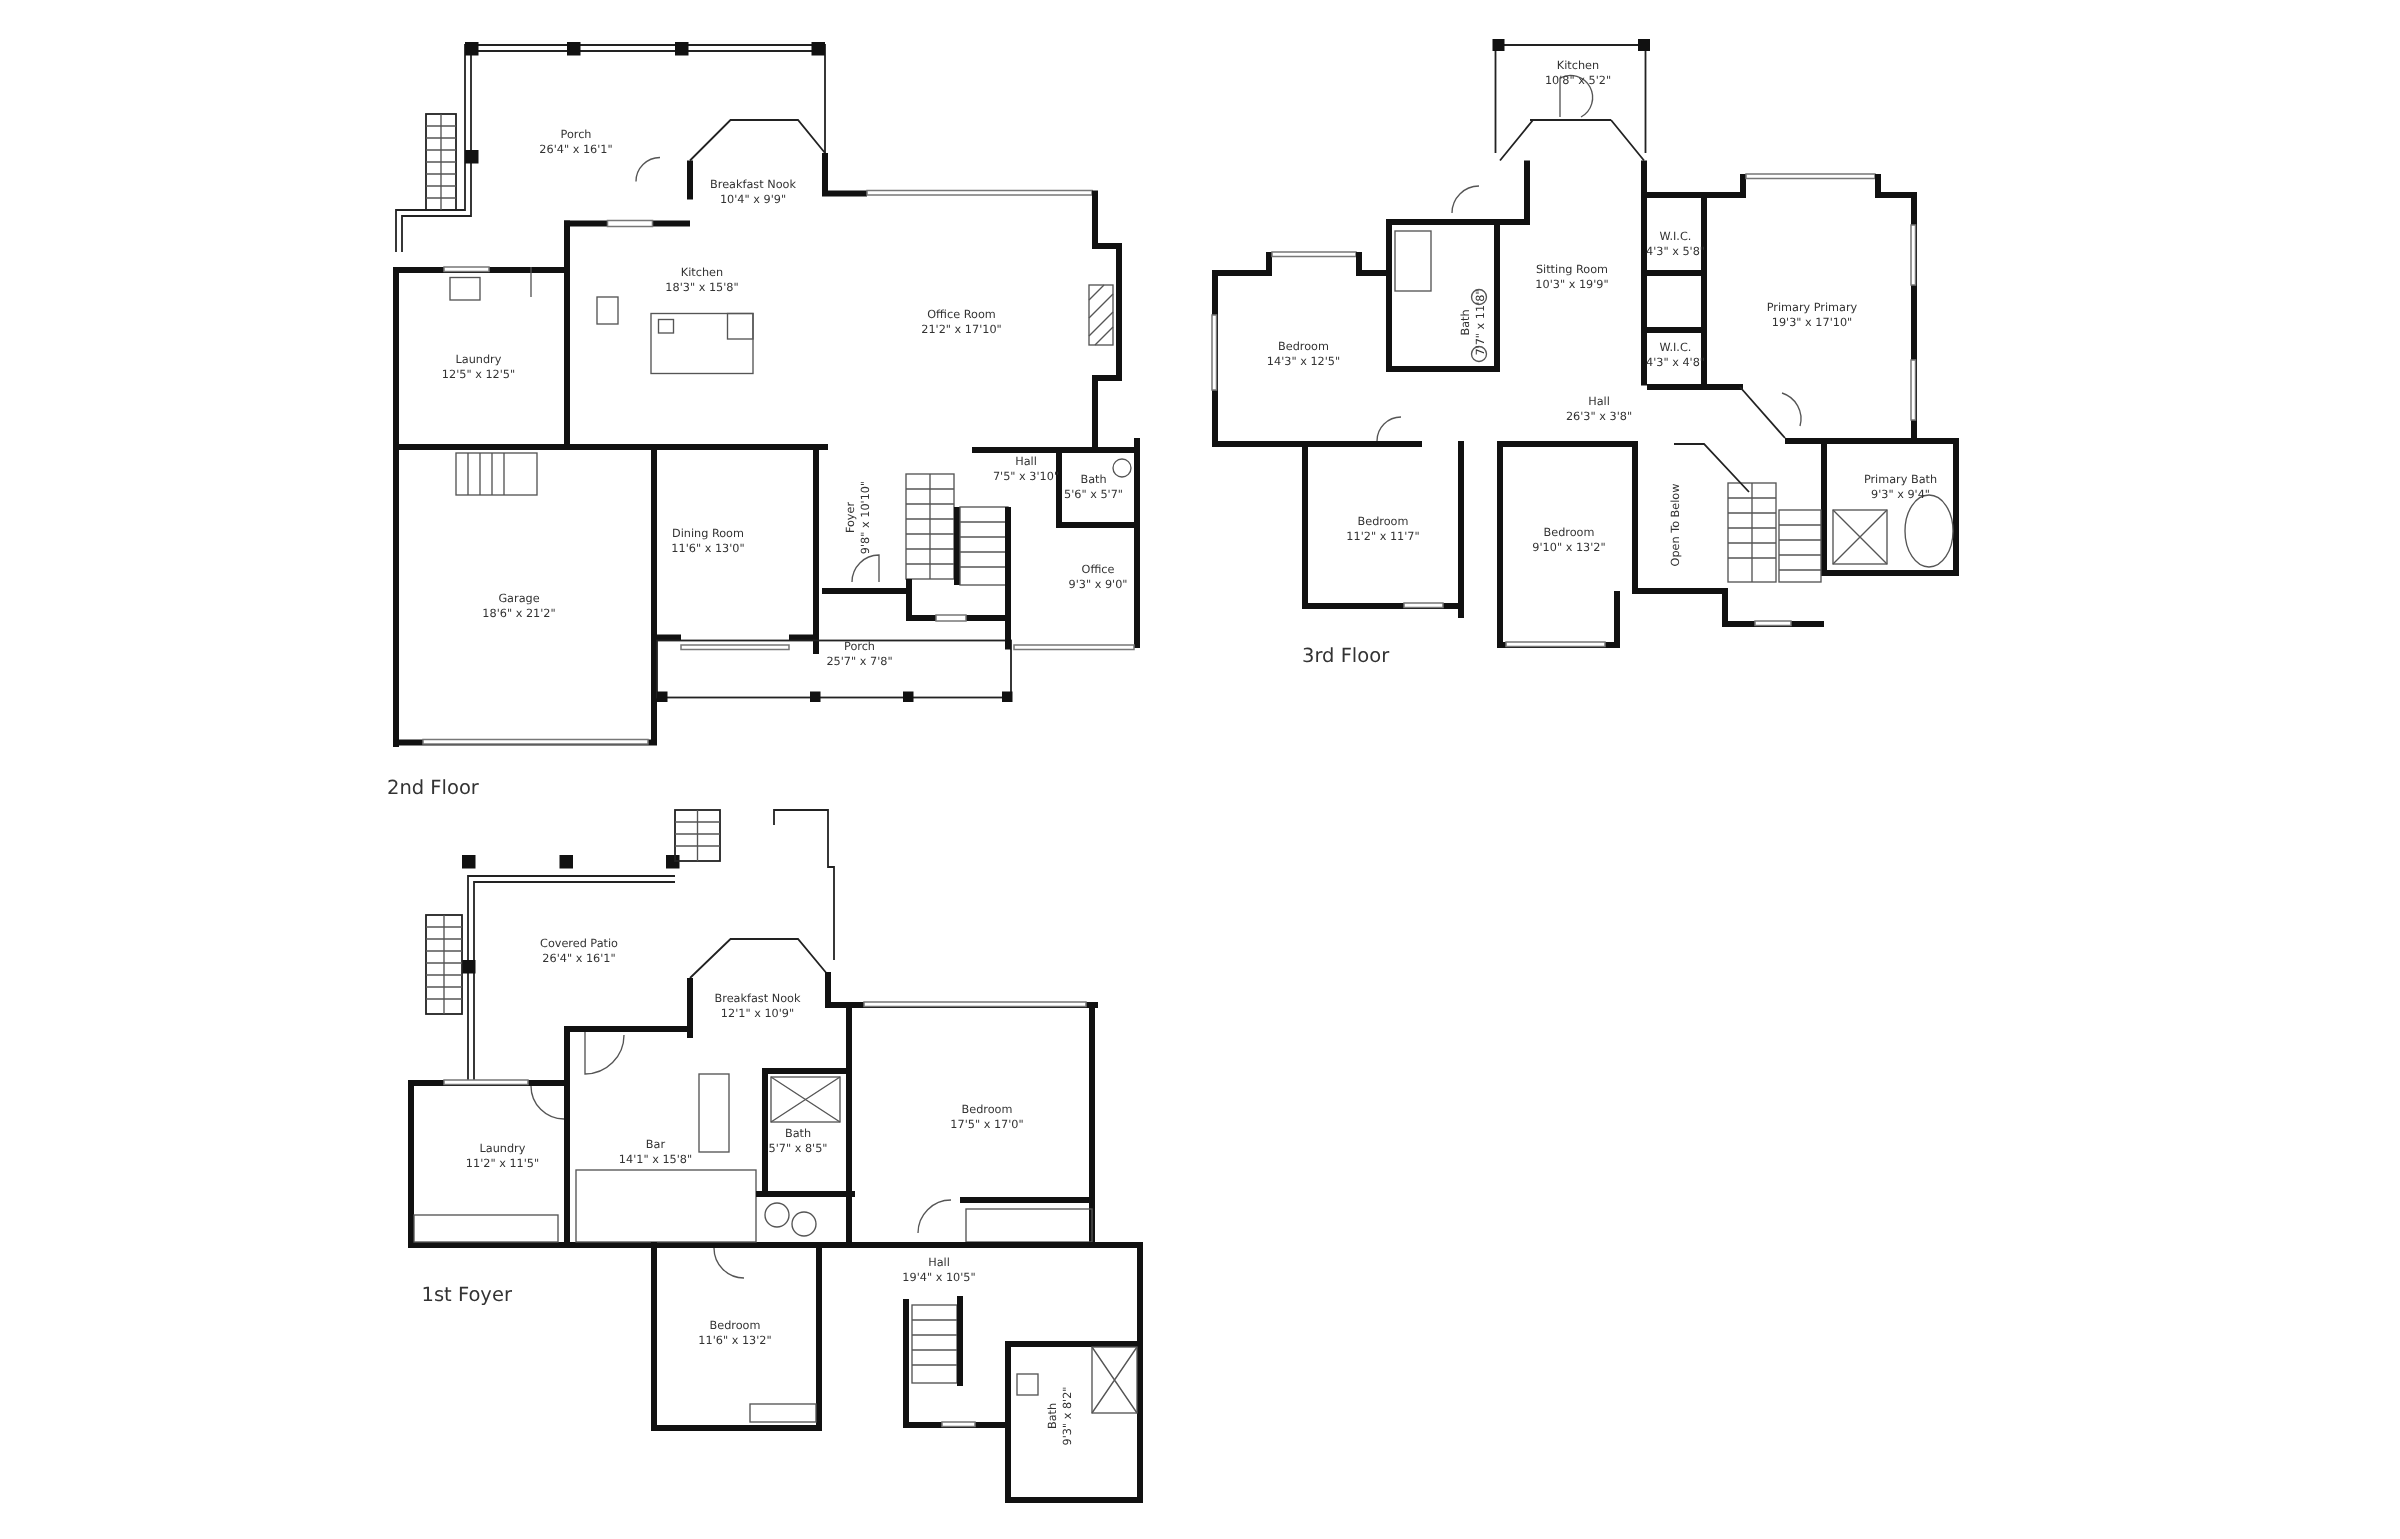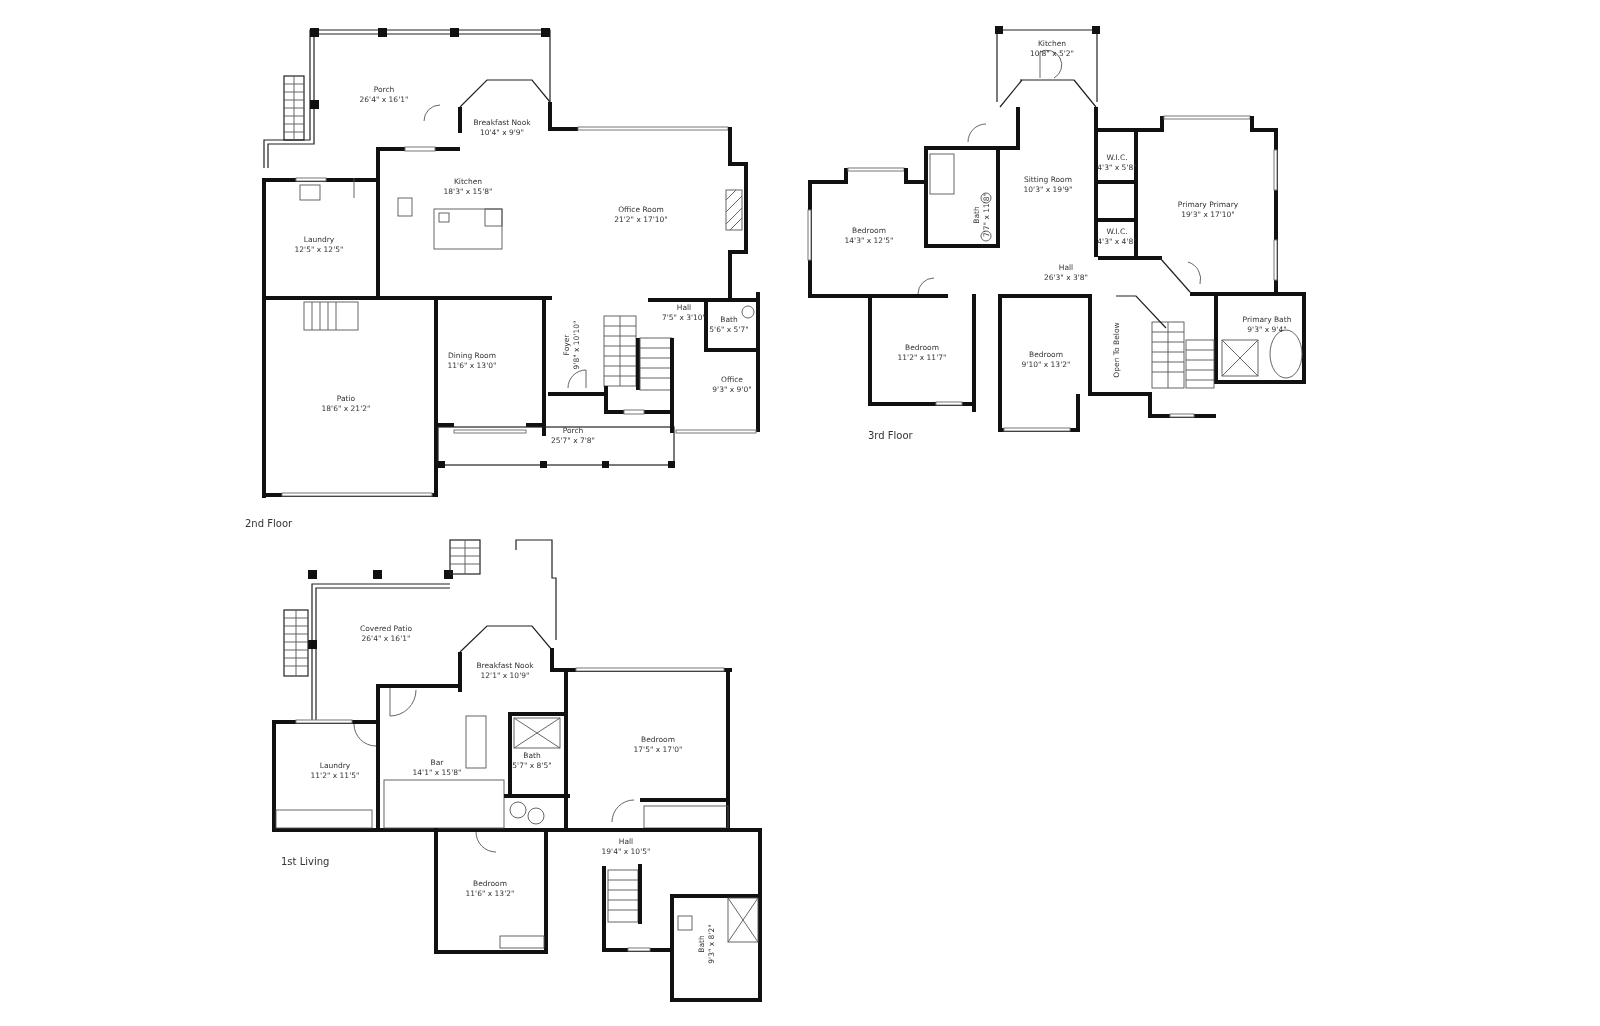--- a/index.html
+++ b/index.html
@@ -4,21 +4,21 @@
 <style>
   html,body{margin:0;padding:0;background:#ffffff;}
   body{width:1600px;height:1026px;position:relative;overflow:hidden;font-family:"DejaVu Sans","Liberation Sans",sans-serif;color:#333;}
   svg.plan{position:absolute;left:0;top:0;width:1600px;height:1026px;}
   .wall{fill:#111;}
   .thin{fill:none;stroke:#222;stroke-width:1.2;}
   .win{fill:#fff;stroke:#777;stroke-width:1;}
   .fix{fill:none;stroke:#555;stroke-width:0.9;}
   .room{position:absolute;text-align:center;font-size:7.5px;line-height:10px;color:#333;transform:translate(-50%,-50%);white-space:nowrap;}
   .room.rot{transform:translate(-50%,-50%) rotate(-90deg);}
-  .floor-label{position:absolute;font-size:10px;color:#333;}
+  .floor-label{position:absolute;font-size:13px;color:#333;}
 </style>
 </head>
 <body>
 
 <svg class="plan" viewBox="0 0 1600 1026" xmlns="http://www.w3.org/2000/svg">
 
   <g>
 
     <path class="thin" d="M264 168 V140 H310 V30 H550 V125"></path>
     <path class="thin" d="M268 168 V144 H314 V34 H546"></path>
@@ -262,21 +262,21 @@
   </div>
   <div class="room" style="left:641px;top:215px">
     <div>Office Room</div>
     <div>21'2" x 17'10"</div>
   </div>
   <div class="room" style="left:319px;top:245px">
     <div>Laundry</div>
     <div>12'5" x 12'5"</div>
   </div>
   <div class="room" style="left:346px;top:404px">
-    <div>Patio</div>
+    <div>Garage</div>
     <div>18'6" x 21'2"</div>
   </div>
   <div class="room" style="left:472px;top:361px">
     <div>Dining Room</div>
     <div>11'6" x 13'0"</div>
   </div>
   <div class="room rot" style="left:572px;top:345px">
     <div>Foyer</div>
     <div>9'8" x 10'10"</div>
   </div>
@@ -289,21 +289,21 @@
     <div>5'6" x 5'7"</div>
   </div>
   <div class="room" style="left:732px;top:385px">
     <div>Office</div>
     <div>9'3" x 9'0"</div>
   </div>
   <div class="room" style="left:573px;top:436px">
     <div>Porch</div>
     <div>25'7" x 7'8"</div>
   </div>
-  <div class="floor-label" style="left:245px;top:518px">2nd Floor</div>
+  <div class="floor-label" style="left:258px;top:518px">2nd Floor</div>
 </div>
 
 <div>
   <div class="room" style="left:1052px;top:49px">
     <div>Kitchen</div>
     <div>10'8" x 5'2"</div>
   </div>
   <div class="room" style="left:1048px;top:185px">
     <div>Sitting Room</div>
     <div>10'3" x 19'9"</div>
@@ -380,14 +380,14 @@
     <div>19'4" x 10'5"</div>
   </div>
   <div class="room" style="left:490px;top:889px">
     <div>Bedroom</div>
     <div>11'6" x 13'2"</div>
   </div>
   <div class="room rot" style="left:707px;top:944px">
     <div>Bath</div>
     <div>9'3" x 8'2"</div>
   </div>
-  <div class="floor-label" style="left:281px;top:856px">1st Living</div>
+  <div class="floor-label" style="left:281px;top:856px">1st Foyer</div>
 </div>
 
 </body></html>

